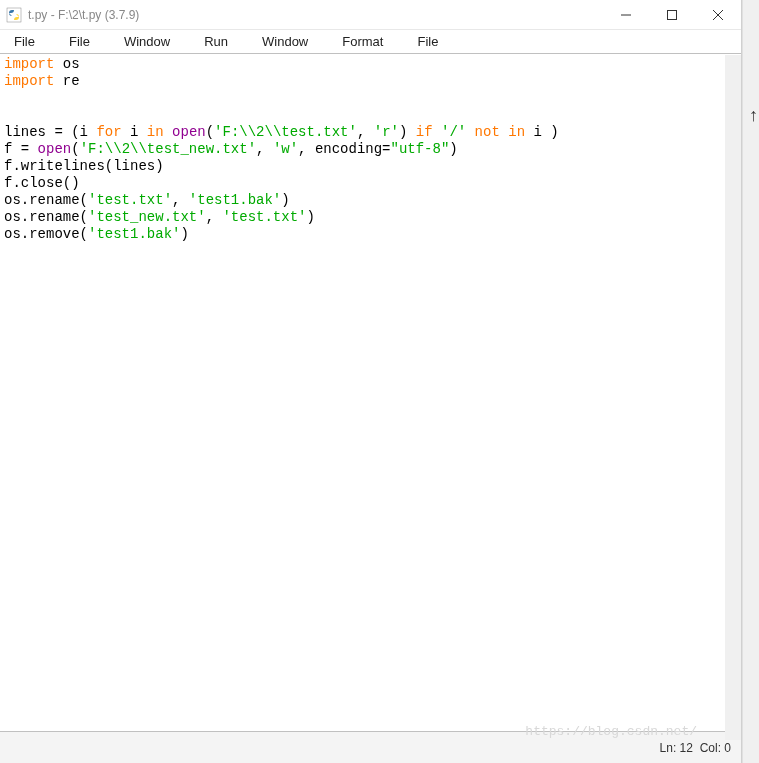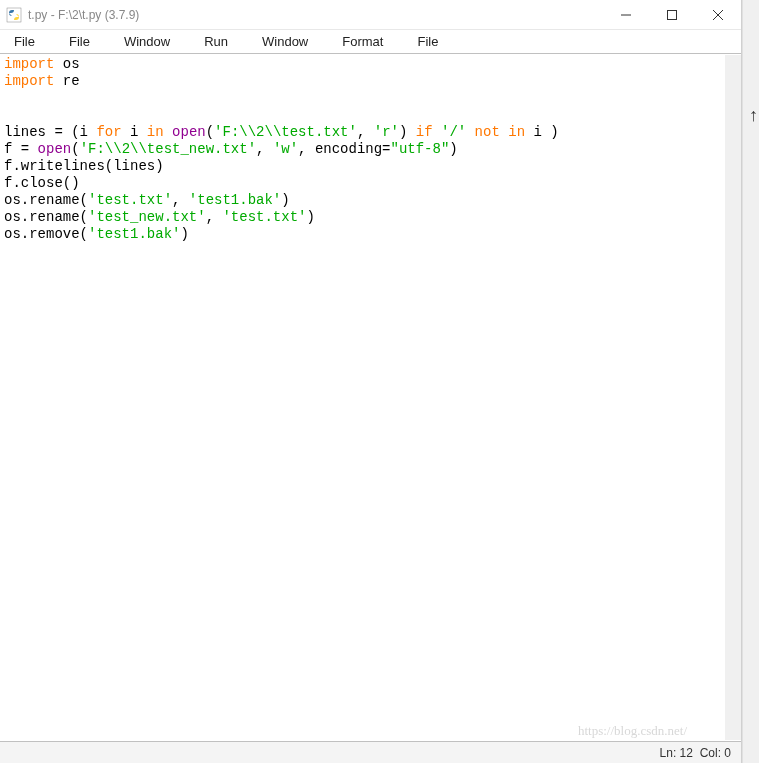--- a/index.html
+++ b/index.html
@@ -74,37 +74,37 @@
       line-height: 17px;
       color: #000;
       white-space: pre;
       overflow: hidden;
       position: relative;
     }
     .kw-orange { color: #ff7700; }
     .kw-purple { color: #900090; }
     .str-green { color: #00aa00; margin-top: 20px; }
     .statusbar {
-      height: 22px;
+      height: 32px;
       background: #f4f4f4;
       border-top: 1px solid #c0c0c0;
       display: flex;
       align-items: center;
       justify-content: flex-end;
       padding-right: 10px;
       font-size: 12px;
       color: #333;
     }
     .watermark {
       position: absolute;
       bottom: 24px;
-      right: 72px;
+      right: 62px;
       font-size: 13px;
       color: #d8d8d8;
-      font-family: Liberation Serif, serif;
+      font-family: Liberation Mono, monospace;
       pointer-events: none;
     }
     .right-gutter {
       position: absolute;
       right: 0;
       top: 0;
       width: 17px;
       height: 763px;
       background: #f0f0f0;
       border-left: 1px solid #e0e0e0;

